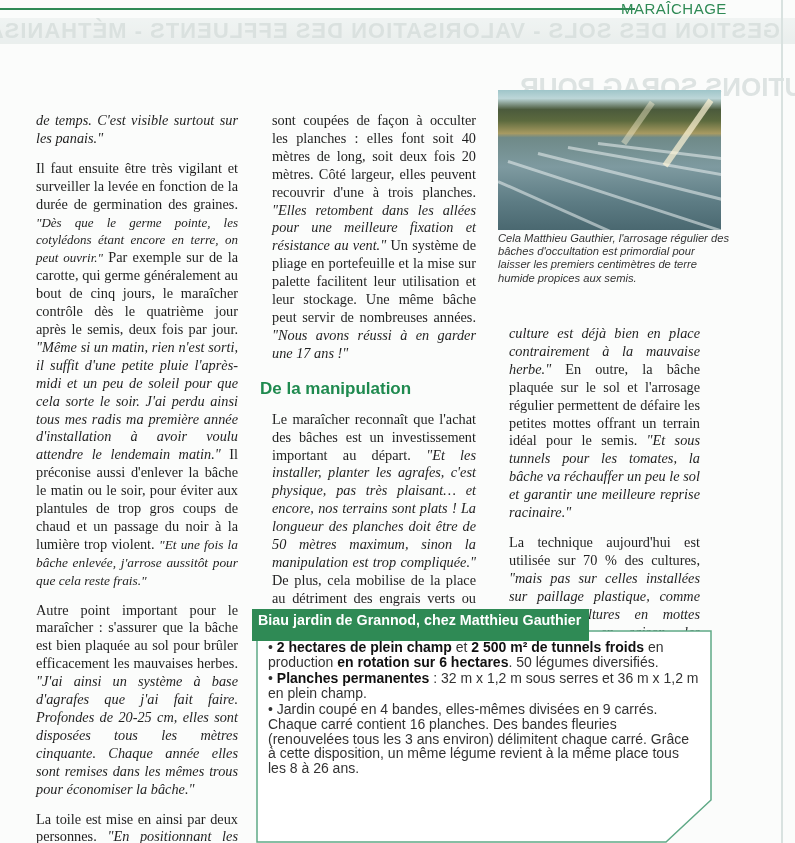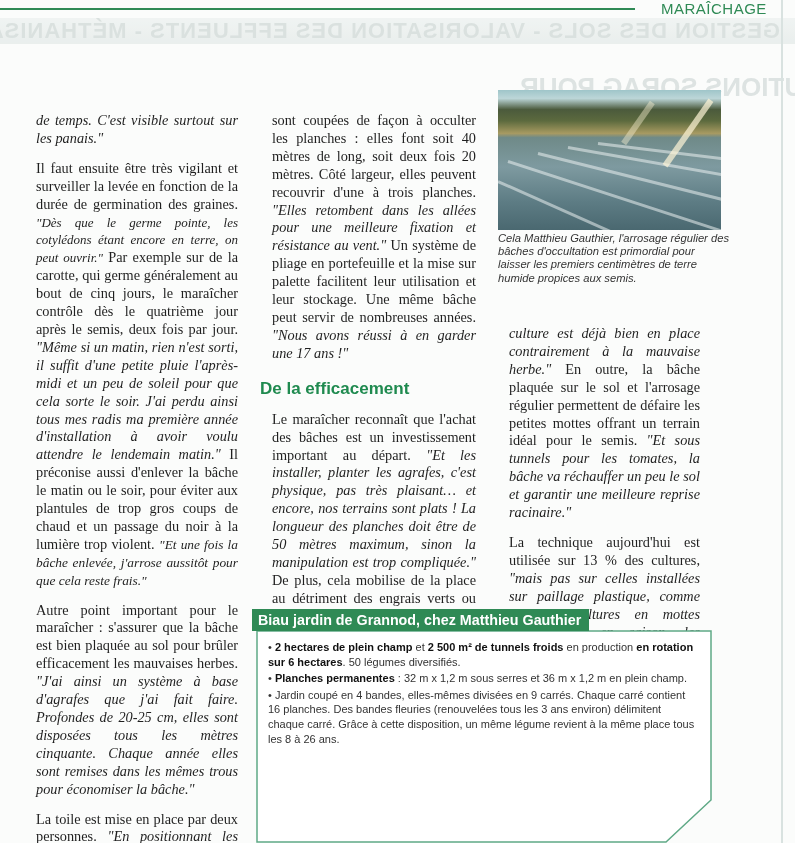--- a/index.html
+++ b/index.html
@@ -16,21 +16,21 @@
     font-size: 22px; letter-spacing: 1px; line-height: 26px; padding-left: 40px;
     transform: scaleX(-1); opacity: .8; white-space: nowrap; overflow: hidden;
   }
   .ghost-title {
     position: absolute; left: 520px; top: 72px; color: #dde3e2;
     font-family: "Liberation Sans", sans-serif; font-weight: bold; font-size: 26px;
     transform: scaleX(-1); white-space: nowrap;
   }
   .header-rule { position: absolute; left: 0; top: 8px; width: 635px; height: 2px; background: #2f8a55; }
   .section-label {
-    position: absolute; left: 661px; top: 0px;
+    position: absolute; left: 621px; top: 0px;
     font-family: "Liberation Sans", sans-serif; font-size: 15px; letter-spacing: .5px;
     color: #2f8a55;
   }
   .page-edge { position: absolute; left: 781px; top: 0; width: 2px; height: 843px; background: #d9e2e0; }
 
   .col { position: absolute; font-size: 14.3px; line-height: 17.9px; text-align: justify; }
   .col p { margin: 12px; }
   .col i, .col .q { font-style: italic; }
   #col1 { left: 24px; top: 100px; width: 226px; }
   #col2 { left: 260px; top: 100px; width: 228px; }
@@ -51,27 +51,27 @@
   }
   .photo .row { position: absolute; height: 3px; background: rgba(235,240,240,.55); transform-origin: left; }
   .photo .spray { position: absolute; width: 80px; height: 6px; background: rgba(255,245,215,.7); transform: rotate(-55deg); }
   .caption {
     position: absolute; left: 498px; top: 232px; width: 232px;
     font-family: "Liberation Sans", sans-serif; font-style: italic; font-size: 11.2px; line-height: 13.2px; color: #333;
   }
 
   .box-title {
     position: absolute; left: 252px; top: 609px; height: 22px;
-    background: #2f8a55; color: #fff; padding: 0 8px 0 6px;
+    background: #2f8a55; color: #fff; padding: 0 8px 10px 6px;
     font-family: "Liberation Sans", sans-serif; font-weight: bold; font-size: 14.3px; line-height: 22px;
   }
   .box-svg { position: absolute; left: 256px; top: 630px; }
   .box-content {
     position: absolute; left: 268px; top: 640px; width: 432px;
-    font-family: "Liberation Sans", sans-serif; font-size: 11px; line-height: 14.6px; color: #333;
+    font-family: "Liberation Sans", sans-serif; font-size: 14px; line-height: 14.6px; color: #333;
   }
   .box-content p { margin: 0 0 2px 0; }
   .box-content b { color: #111; }
 </style>
 </head>
 <body>
 
 <div class="ghost-band">GESTION DES SOLS - VALORISATION DES EFFLUENTS - MÉTHANISATION</div>
 <div class="ghost-title">SOLUTIONS SORAG POUR</div>
 <div class="header-rule"></div>
@@ -80,29 +80,29 @@
 
 <div class="col" id="col1">
   <p><span class="q">de temps. C'est visible surtout sur les panais."</span></p>
   <p>
     <span>Il faut ensuite être très vigilant et surveiller la levée en fonction de la durée de germination des graines. </span><span class="q" style="font-size:13px">"Dès que le germe pointe, les cotylédons étant encore en terre, on peut ouvrir."</span><span> Par exemple sur de la carotte, qui germe généralement au bout de cinq jours, le maraîcher contrôle dès le quatrième jour après le semis, deux fois par jour. </span><span class="q">"Même si un matin, rien n'est sorti, il suffit d'une petite pluie l'après-midi et un peu de soleil pour que cela sorte le soir. J'ai perdu ainsi tous mes radis ma première année d'installation à avoir voulu attendre le lendemain matin."</span><span> Il préconise aussi d'enlever la bâche le matin ou le soir, pour éviter aux plantules de trop gros coups de chaud et un passage du noir à la lumière trop violent. </span><span class="q" style="font-size:13.4px">"Et une fois la bâche enlevée, j'arrose aussitôt pour que cela reste frais."</span>
   </p>
   <p>
     <span>Autre point important pour le maraîcher : s'assurer que la bâche est bien plaquée au sol pour brûler efficacement les mauvaises herbes. </span><span class="q">"J'ai ainsi un système à base d'agrafes que j'ai fait faire. Profondes de 20-25 cm, elles sont disposées tous les mètres cinquante. Chaque année elles sont remises dans les mêmes trous pour économiser la bâche."</span>
   </p>
   <p>
-    <span>La toile est mise en place par deux personnes. </span><span class="q">"En positionnant les agrafes, nous tendons la bâche en longueur et en largeur et réussissons bien à la plaquer au sol. Cela est moins fatigant et les résultats sont meilleurs qu'en utilisant des sacs de sable."</span>
+    <span>La toile est mise en ainsi par deux personnes. </span><span class="q">"En positionnant les agrafes, nous tendons la bâche en longueur et en largeur et réussissons bien à la plaquer au sol. Cela est moins fatigant et les résultats sont meilleurs qu'en utilisant des sacs de sable."</span>
   </p>
 </div>
 
 <div class="col" id="col2">
   <p>
     <span>sont coupées de façon à occulter les planches : elles font soit 40 mètres de long, soit deux fois 20 mètres. Côté largeur, elles peuvent recouvrir d'une à trois planches. </span><span class="q">"Elles retombent dans les allées pour une meilleure fixation et résistance au vent."</span><span> Un système de pliage en portefeuille et la mise sur palette facilitent leur utilisation et leur stockage. Une même bâche peut servir de nombreuses années. </span><span class="q">"Nous avons réussi à en garder une 17 ans !"</span>
   </p>
-  <h2 class="subhead" style="margin-top:16px">De la efficacement</h2>
+  <h2 class="subhead" style="margin-top:16px">De la manipulation</h2>
   <p>
     <span>Le maraîcher reconnaît que l'achat des bâches est un investissement important au départ. </span><span class="q">"Et les installer, planter les agrafes, c'est physique, pas très plaisant… et encore, nos terrains sont plats ! La longueur des planches doit être de 50 mètres maximum, sinon la manipulation est trop compliquée."</span><span> De plus, cela mobilise de la place au détriment des engrais verts ou des cultures. Mais le maraîcher ne reviendrait pas en arrière. </span><span class="q">"Nous nous y retrouvons vraiment sur le long terme et la gestion de l'enherbement. Nous binons et notre</span>
   </p>
 </div>
 
 <div class="photo">
   <div class="row" style="left:10px;top:70px;width:230px;transform:rotate(18deg)"></div>
   <div class="row" style="left:40px;top:62px;width:220px;transform:rotate(14deg)"></div>
   <div class="row" style="left:70px;top:56px;width:200px;transform:rotate(10deg)"></div>
   <div class="row" style="left:100px;top:52px;width:180px;transform:rotate(7deg)"></div>
@@ -110,21 +110,21 @@
   <div class="spray" style="left:150px;top:40px"></div>
   <div class="spray" style="left:115px;top:30px;width:50px;opacity:.6"></div>
 </div>
 <div class="caption">Cela Matthieu Gauthier, l'arrosage régulier des bâches d'occultation est primordial pour laisser les premiers centimètres de terre humide propices aux semis.</div>
 
 <div class="col" id="col3">
   <p>
     <span class="q">culture est déjà bien en place contrairement à la mauvaise herbe."</span><span> En outre, la bâche plaquée sur le sol et l'arrosage régulier permettent de défaire les petites mottes offrant un terrain idéal pour le semis. </span><span class="q">"Et sous tunnels pour les tomates, la bâche va réchauffer un peu le sol et garantir une meilleure reprise racinaire."</span>
   </p>
   <p>
-    <span>La technique aujourd'hui est utilisée sur 13 % des cultures, </span><span class="q">"mais pas sur celles installées sur paillage plastique, comme quelques cultures en mottes précoces et en saison, les courgettes, courges et oignons".</span><span class="end-mark"></span>
+    <span>La technique aujourd'hui est utilisée sur 70 % des cultures, </span><span class="q">"mais pas sur celles installées sur paillage plastique, comme quelques cultures en mottes précoces et en saison, les courgettes, courges et oignons".</span><span class="end-mark"></span>
   </p>
   <p class="signature">Frédérique Rose</p>
 </div>
 
 <svg class="box-svg" width="460" height="215">
   <polyline points="1,1 455,1 455,170 410,212 1,212 1,1" fill="#ffffff" stroke="#5fa986" stroke-width="1.5"></polyline>
 </svg>
 <div class="box-title">Biau jardin de Grannod, chez Matthieu Gauthier</div>
 <div class="box-content">
   <p><span>•</span> <b>2 hectares de plein champ</b><span> et </span><b>2 500 m² de tunnels froids</b><span> en production </span><b>en rotation sur 6 hectares</b><span>. 50 légumes diversifiés.</span></p>

